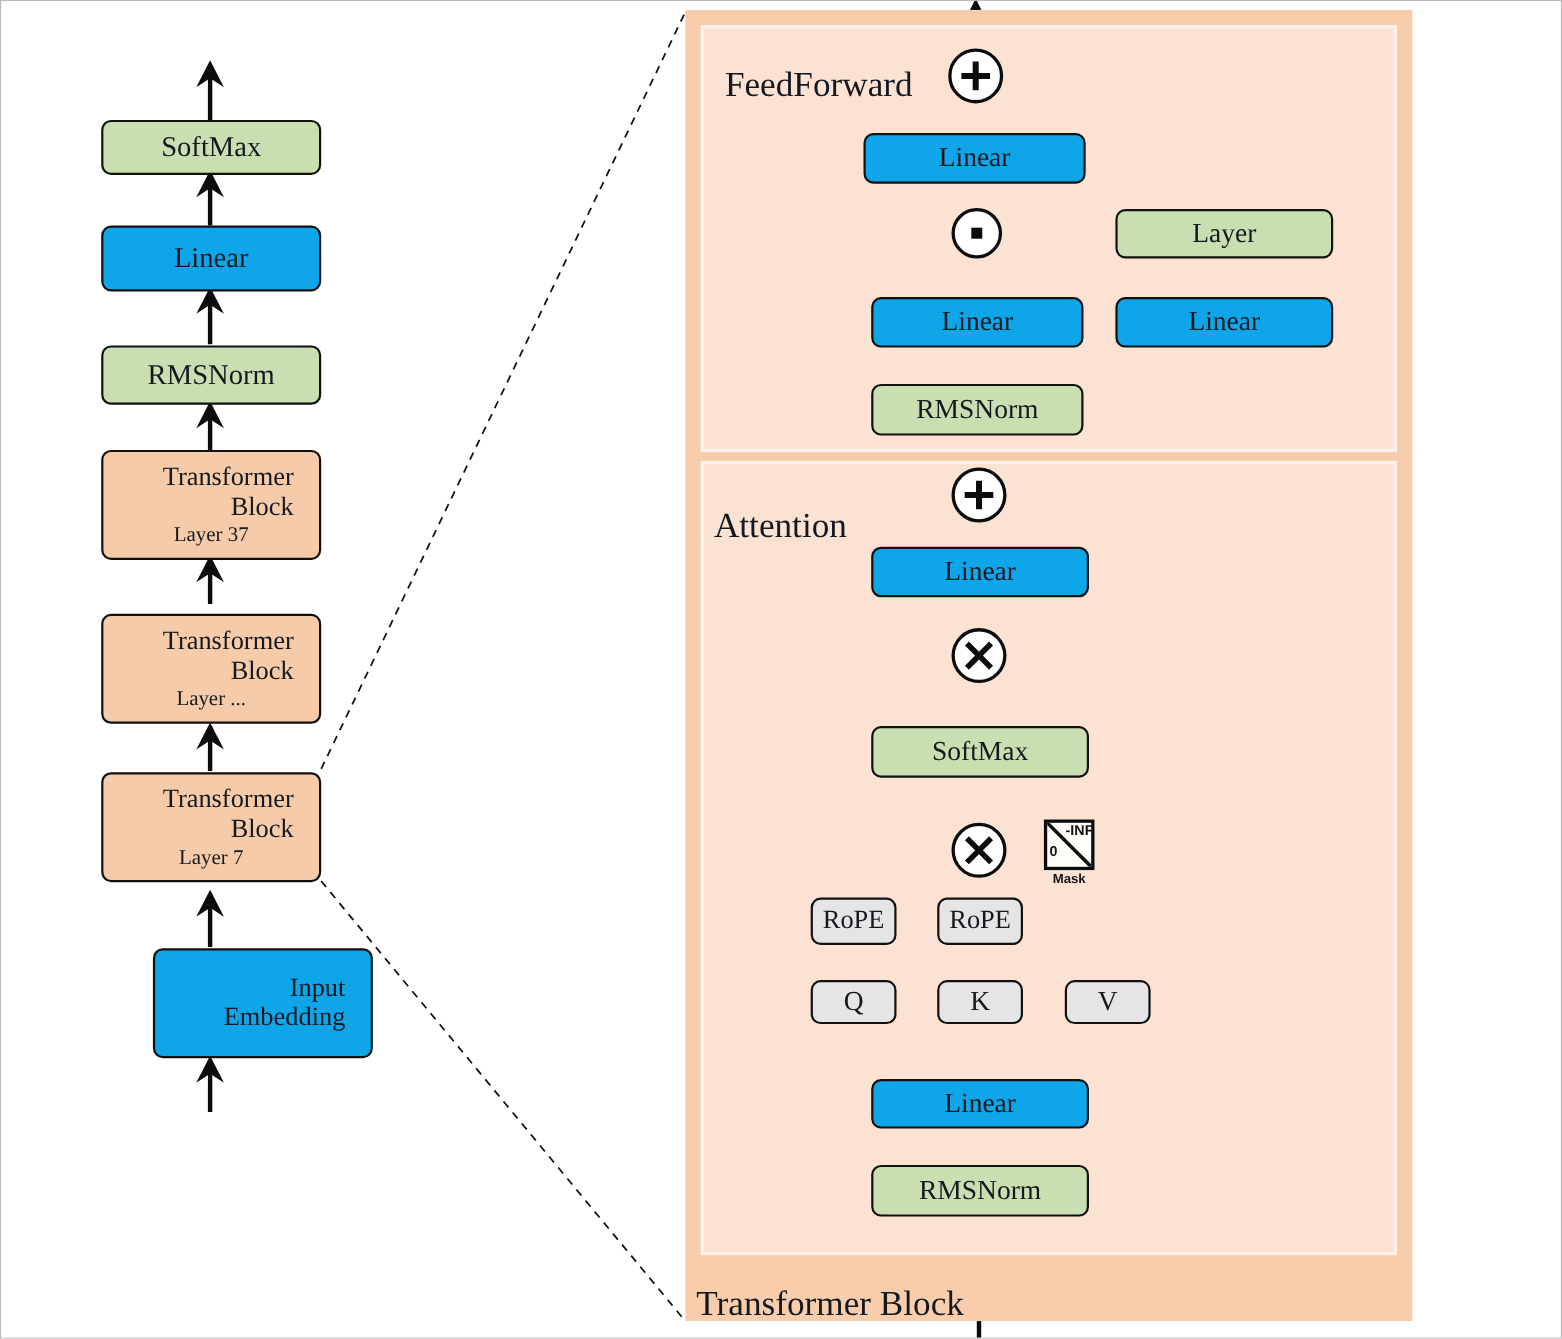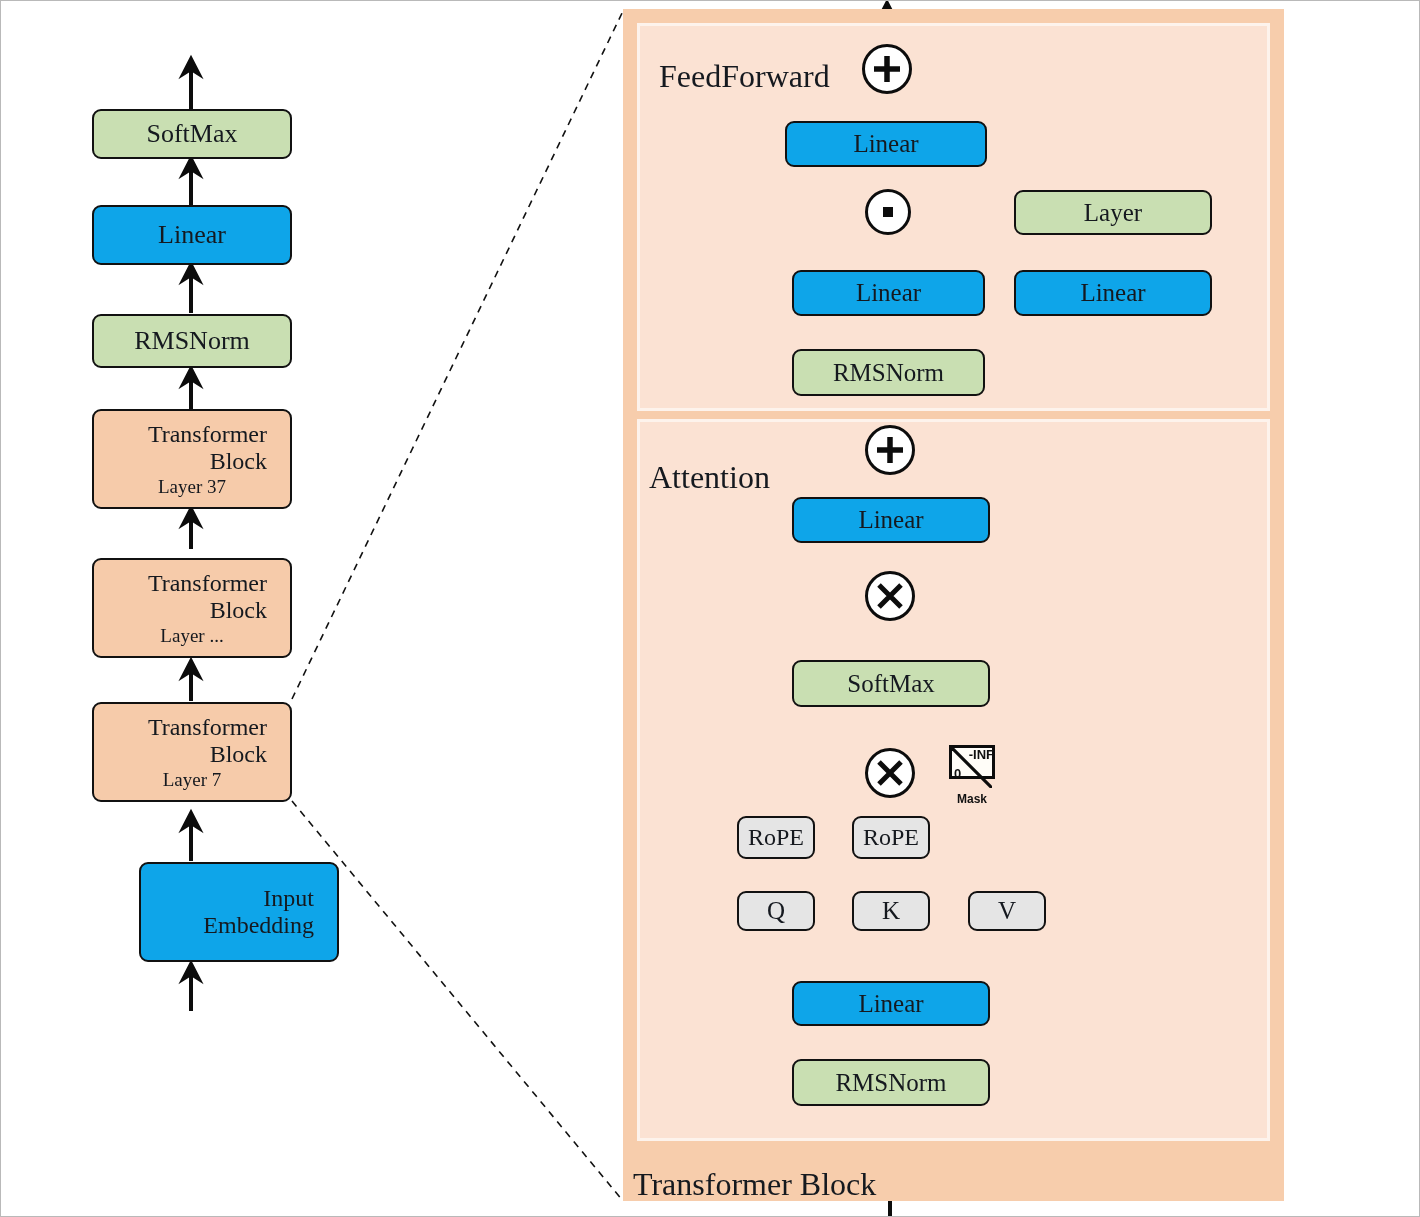--- a/index.html
+++ b/index.html
@@ -223,21 +223,21 @@
   <div class="node green t25" style="left:791px;top:659px;width:198px;height:47px;">
     <span>SoftMax</span>
   </div>
 
   <div class="opcircle" style="left:864px;top:747px;width:50px;height:50px;">
     <svg width="34" height="34" viewBox="0 0 34 34">
       <path d="M6 6 L28 28 M28 6 L6 28" stroke="#0c0c0c" stroke-width="5" stroke-linecap="butt"></path>
     </svg>
   </div>
 
-  <div class="maskbox" style="left:948px;top:744px;width:46px;height:34px;">
+  <div class="maskbox" style="left:948px;top:744px;width:46px;height:46px;">
     <svg width="40" height="40" viewBox="0 0 40 40" style="display:block;">
       <path d="M0 0 L40 40" stroke="#0c0c0c" stroke-width="3.2"></path>
     </svg>
     <span class="masktxt" style="right:-2px;top:-1px;font-size:13px;">-INF</span>
     <span class="masktxt" style="left:2px;top:18px;font-size:13px;">0</span>
   </div>
   <div class="maskcap" style="left:938px;top:791px;width:66px;">Mask</div>
 
   <div class="node blue2 t24" style="left:736px;top:815px;width:78px;height:43px;">
     <span>RoPE</span>

